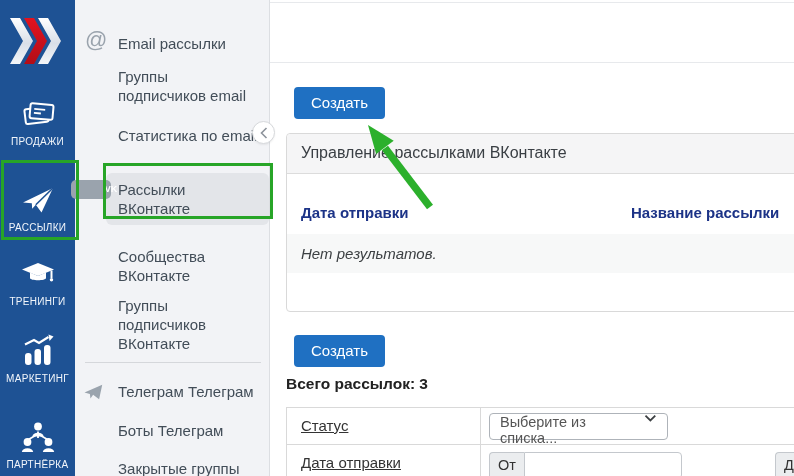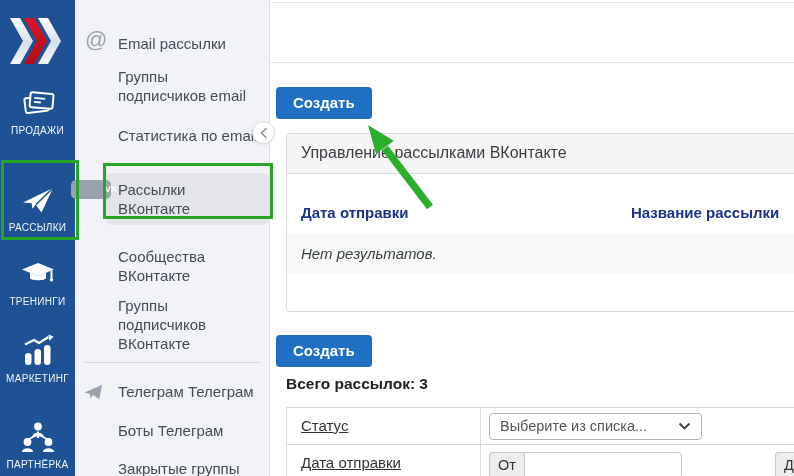--- a/index.html
+++ b/index.html
@@ -30,23 +30,23 @@
   .tg-icon { position: absolute; left: -34px; top: 2px; }
   .side2-divider { border: 0; border-top: 1px solid #d5d7db; margin: 9px 8px 19px -33px; }
   .m14 { margin-bottom: 14px; } .m21 { margin-bottom: 21px; } .m28 { margin-bottom: 28px; }
   .m22 { margin-bottom: 22px; } .m11 { margin-bottom: 11px; } .m19 { margin-bottom: 19px; }
   .m20 { margin-bottom: 20px; }
 
   
   .main { flex: 1; background: #fff; position: relative; overflow: hidden; }
   .topbar { position: absolute; left: 0; right: 0; top: 2px; height: 61px; background: #fff;
             border-top: 1px solid #e7e9ec; border-bottom: 1px solid #e7e9ec; }
-  .btn-primary { position: absolute; left: 6px; background: #1f70c2; color: #fff; border: none;
+  .btn-primary { position: absolute; left: 24px; background: #1f70c2; color: #fff; border: none;
                  border-radius: 4px; font-size: 15px; height: 32px; line-height: 32px;
-                 padding: 0 17px; cursor: pointer; font-family: inherit; font-weight: bold; }
+                 padding: 0 17px; cursor: pointer; font-family: inherit; }
   .btn1 { top: 87px; } .btn2 { top: 335px; }
 
   .panel { position: absolute; left: 16px; top: 133px; width: 600px; background: #fff;
            border: 1px solid #d9d9d9; border-radius: 4px; }
   .panel-head { background: #f5f5f6; border-bottom: 1px solid #dcdcdc; border-radius: 4px 4px 0 0;
                 padding: 10px 14px; font-size: 16px; color: #3a3f44; height: 40px; }
   .tbl-head { display: flex; padding-top: 30px; font-size: 15px; font-weight: bold; color: #1c3387; }
   .th1 { width: 344px; padding-left: 14px; cursor: pointer; }
   .th2 { flex: 1; cursor: pointer; }
   .tbl-empty { margin-top: 13px; background: #f7f8f8; padding: 11px 14px; font-style: italic;
@@ -57,22 +57,22 @@
 
   .ftable { position: absolute; left: 16px; top: 407px; width: 600px; border: 1px solid #d9d9d9; }
   .frow { display: flex; }
   .frow1 { height: 37px; border-bottom: 1px solid #d9d9d9; }
   .frow2 { height: 69px; }
   .flabel { width: 194px; border-right: 1px solid #d9d9d9; padding: 9px 0 0 14px;
             font-size: 15px; color: #333; flex: 0 0 194px; text-decoration: underline; }
   .fctrl { flex: 1; padding: 5px 0 0 8px; display: flex; align-items: flex-start; }
   .frow1 .fctrl { align-items: center; padding-top: 0; }
 
-  .select { width: 213px; height: 27px; border: 1px solid #aeb3b9; border-radius: 4px; background: #fff;
-            display: flex; align-items: center; justify-content: space-between; padding: 0 10px;
+  .select { width: 179px; height: 27px; border: 1px solid #aeb3b9; border-radius: 4px; background: #fff;
+            display: flex; justify-content: space-between; padding: 0 10px;
             font-size: 14.5px; color: #555; cursor: pointer; }
   .igroup { display: flex; margin-top: 2px; }
   .iaddon { background: #ebedef; border: 1px solid #c4c8cd; border-right: 0; border-radius: 4px 0 0 4px;
             padding: 4px 8px 0; font-size: 14.5px; color: #333; height: 27px; }
   .iinput { border: 1px solid #c4c8cd; border-radius: 0 4px 4px 0; height: 27px; width: 158px;
             font-size: 14px; padding: 0 6px; font-family: inherit; }
   .ig-to { margin-left: 93px; }
 
   
   .collapse-btn { position: absolute; left: 252px; top: 121px; width: 23px; height: 23px; z-index: 30;
@@ -107,21 +107,21 @@
           </linearGradient>
         </defs>
         <g>
           <polygon points="0,0 10,0 23,23 10,46 0,46 13,23" fill="url(#lgS)"></polygon>
           <polygon points="14,0 24,0 37,23 24,46 14,46 27,23" fill="url(#lgR)"></polygon>
           <polygon points="28,0 38,0 51,23 38,46 28,46 41,23" fill="url(#lgS)"></polygon>
         </g>
       </svg>
     </div>
 
-    <div class="nav1-item" style="top:84px">
+    <div class="nav1-item" style="top:95px">
       <span class="nav1-icon">
         <svg width="38" height="38" viewBox="0 0 38 38">
           <rect x="6" y="13" width="23" height="15" rx="2" transform="rotate(-7 17 20)" fill="none" stroke="#fff" stroke-width="2"></rect>
           <g transform="rotate(5 22 17)">
             <rect x="11" y="9" width="23" height="15" rx="2" fill="#1e5294" stroke="#fff" stroke-width="2"></rect>
             <line x1="15" y1="14.5" x2="26" y2="14.5" stroke="#fff" stroke-width="1.8"></line>
             <line x1="15" y1="18.5" x2="22" y2="18.5" stroke="#fff" stroke-width="1.8"></line>
           </g>
         </svg>
       </span>

